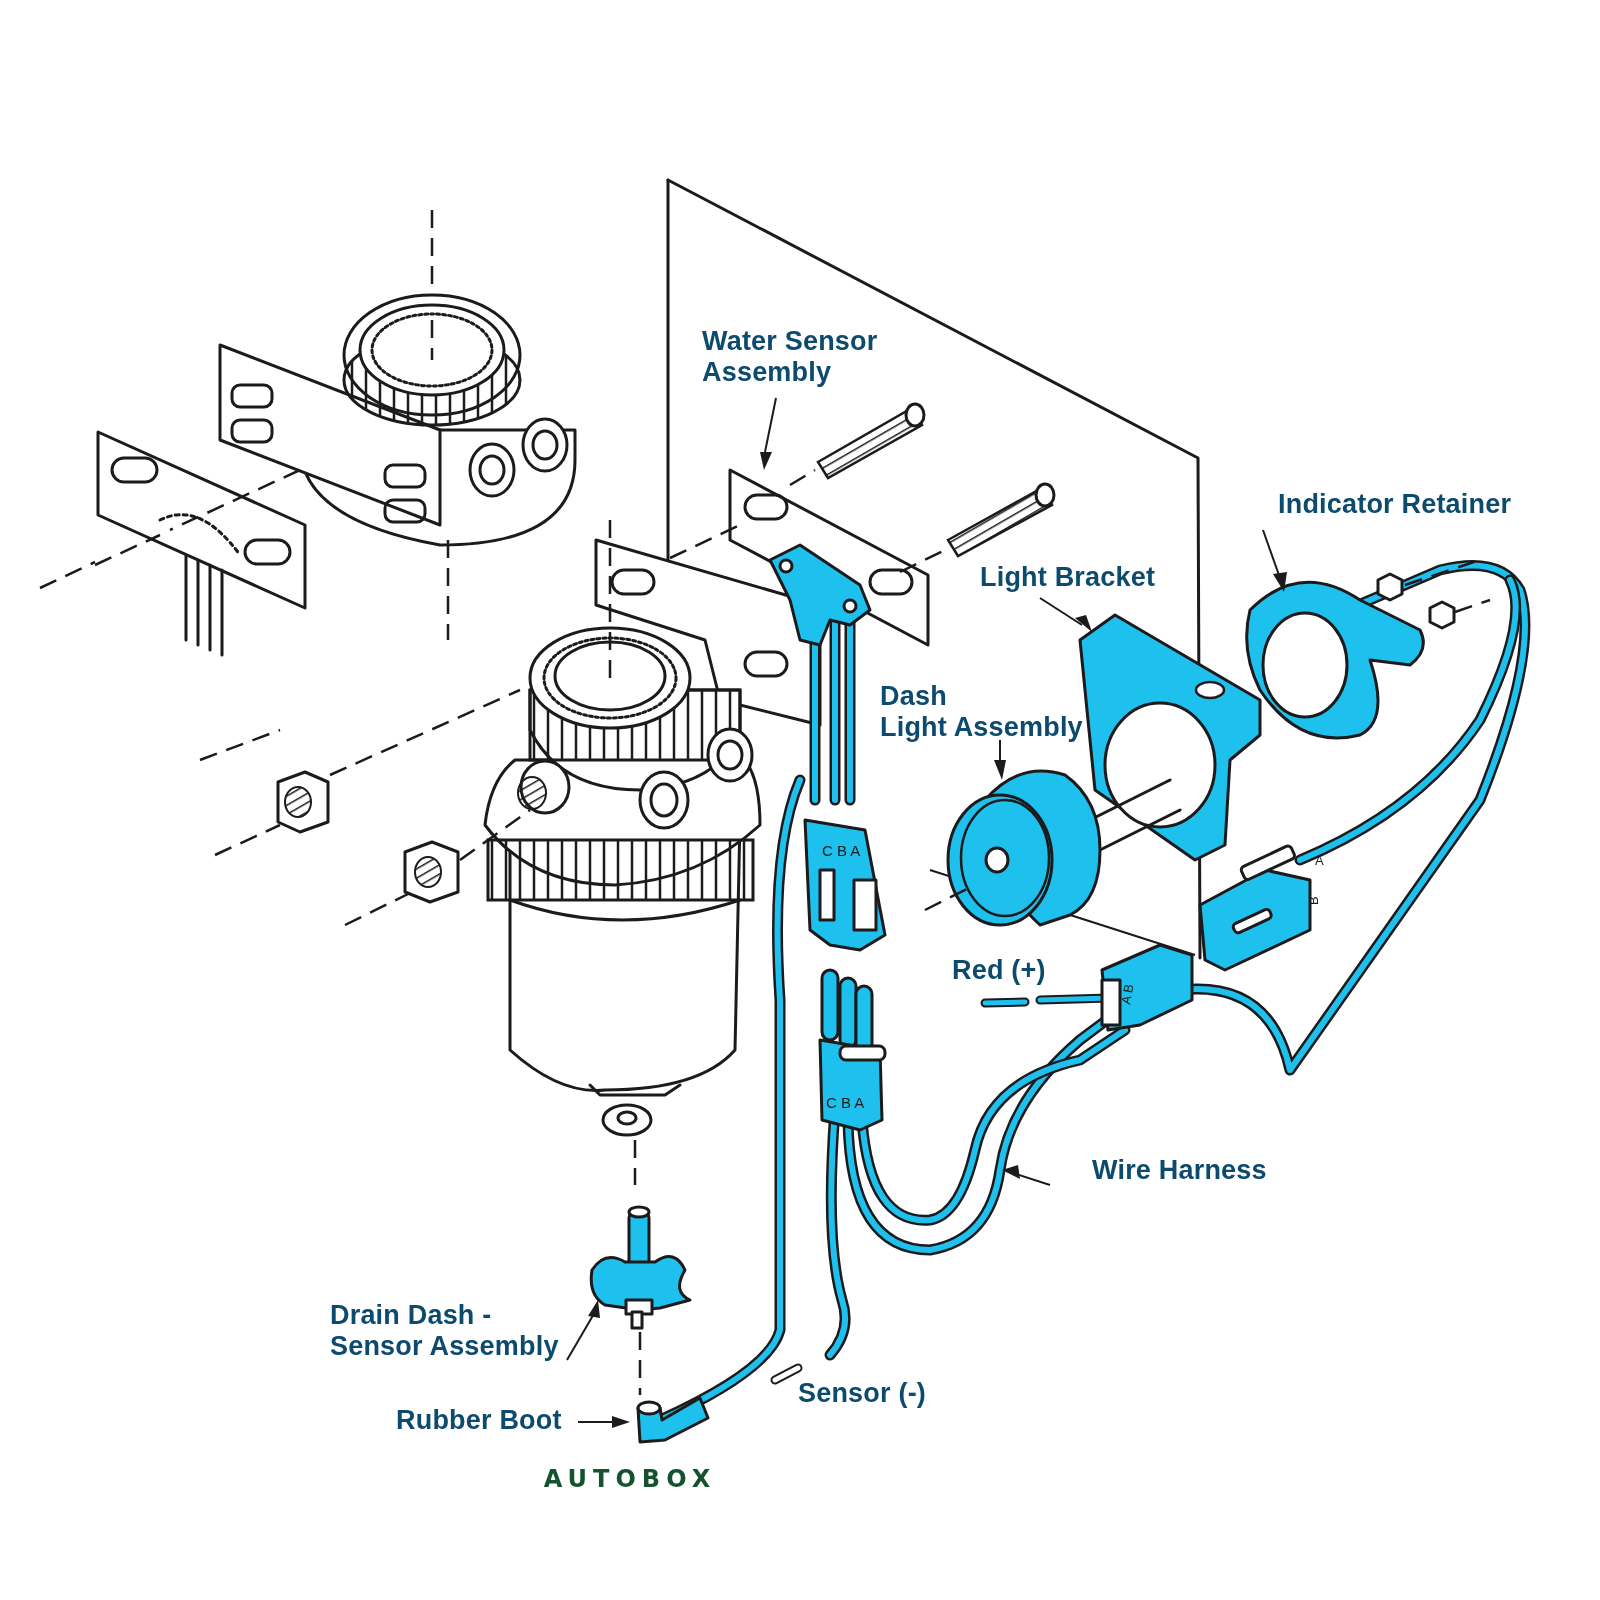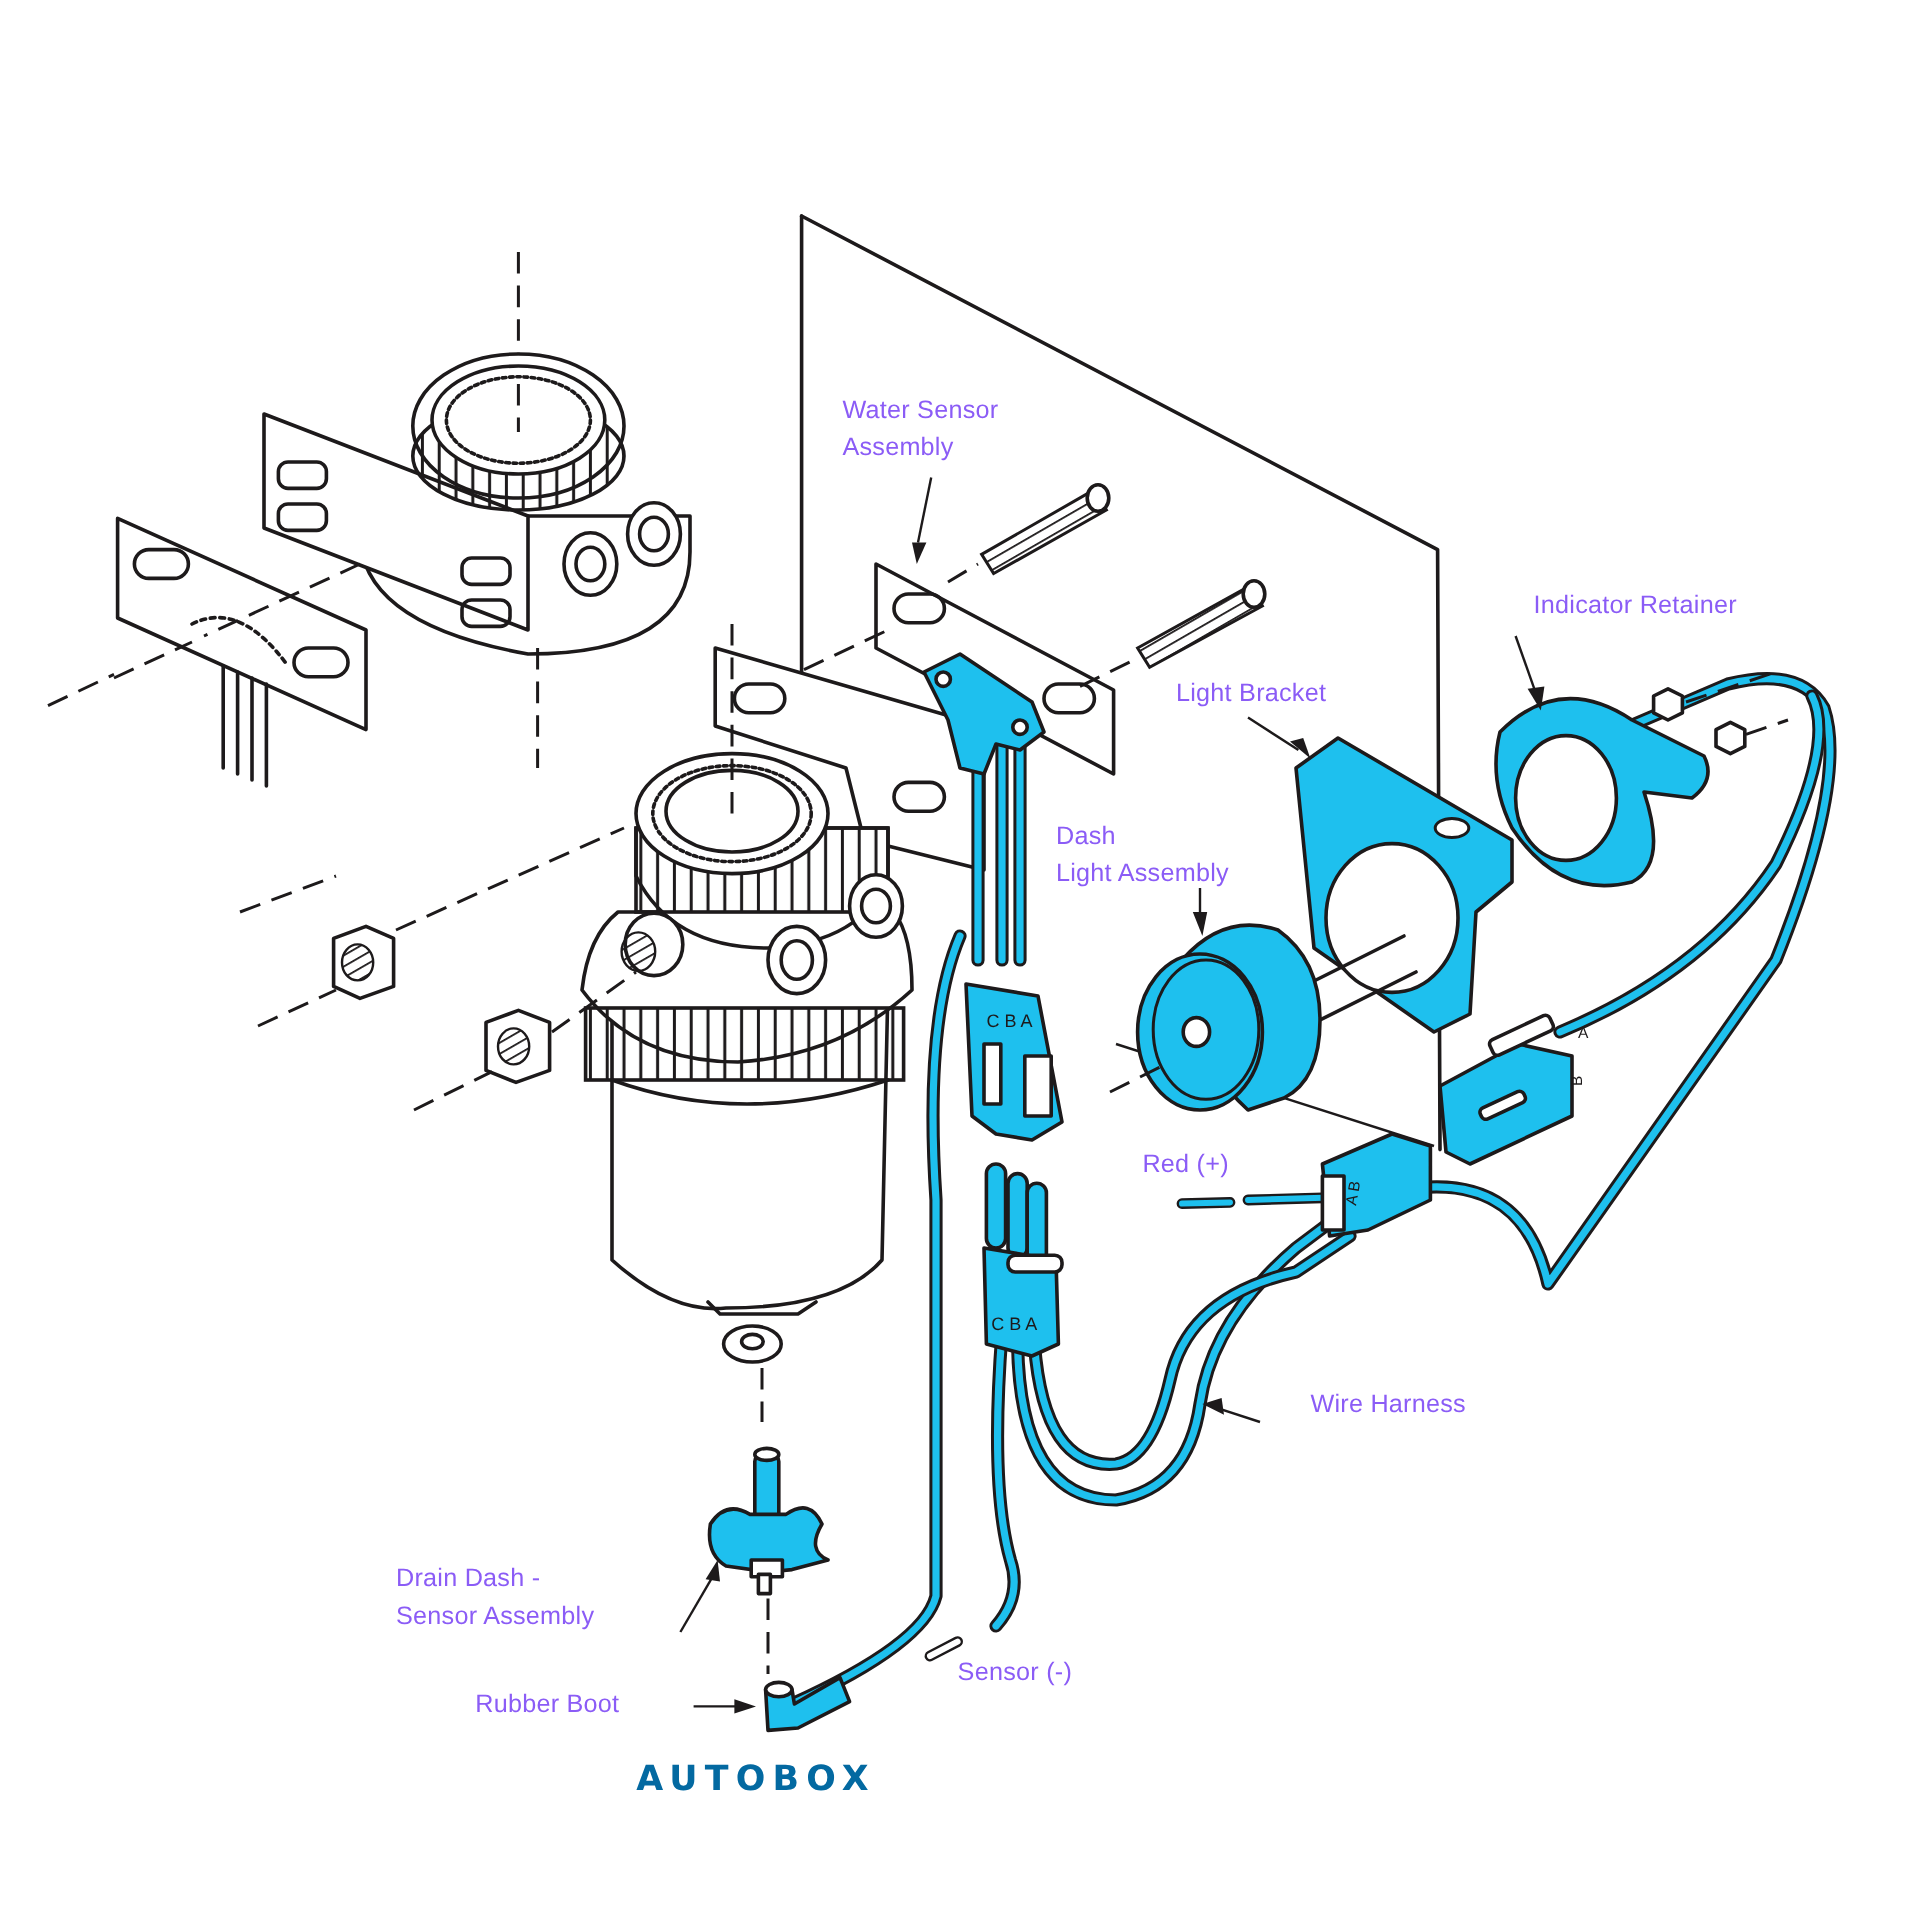--- a/index.html
+++ b/index.html
@@ -1,19 +1,19 @@
 <!DOCTYPE html>
 <html><head>
 <meta charset="utf-8">
 <style>
   html, body { margin: 0; padding: 0; background: #ffffff; }
   body { width: 1600px; height: 1600px; position: relative; overflow: hidden; font-family: "Liberation Sans", sans-serif; }
   #diagram { position: absolute; left: 0; top: 0; width: 1600px; height: 1600px; }
-  .lbl { position: absolute; font-family: "Liberation Sans", sans-serif; font-weight: normal; font-size: 21px; color: #8b5cf6; line-height: 31px; white-space: nowrap; letter-spacing: 0.2px; }
-  .brand { position: absolute; left: 500px; top: 1465px; width: 260px; text-align: center; font-family: "DejaVu Sans", sans-serif; font-weight: bold; font-size: 29px; letter-spacing: 6px; color: #0369a1; }
+  .lbl { position: absolute; font-family: "Liberation Sans", sans-serif; font-weight: bold; font-size: 27px; color: #0c4a6e; line-height: 31px; white-space: nowrap; letter-spacing: 0.2px; }
+  .brand { position: absolute; left: 500px; top: 1465px; width: 260px; text-align: center; font-family: "DejaVu Sans", sans-serif; font-weight: bold; font-size: 24px; letter-spacing: 6px; color: #14532d; }
   svg .ink { stroke: #1d1a1b; fill: none; stroke-width: 3; stroke-linejoin: round; stroke-linecap: round; }
   svg .inkf { stroke: #1d1a1b; fill: #ffffff; stroke-width: 3; stroke-linejoin: round; }
   svg .blue { stroke: #1d1a1b; stroke-width: 3; stroke-linejoin: round; }
   svg .dash { stroke: #1d1a1b; stroke-width: 2.5; fill: none; stroke-dasharray: 18 10; }
   svg .thin { stroke: #1d1a1b; stroke-width: 2; fill: none; }
   svg .wire { fill: none; stroke-linecap: round; stroke-linejoin: round; }
 </style>
 </head>
 <body>
 

